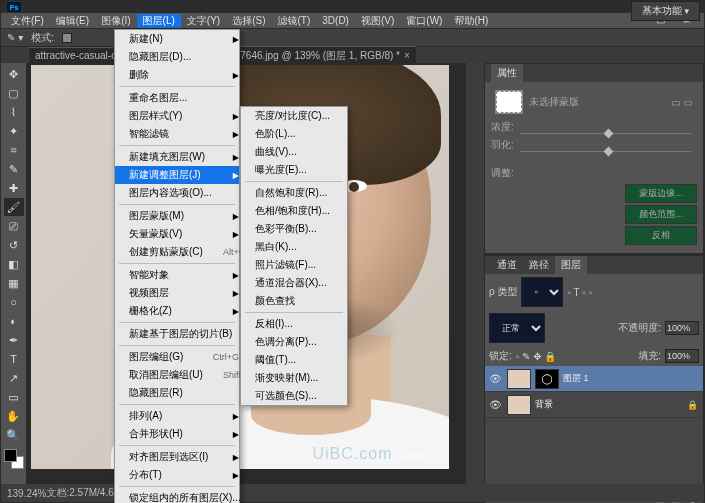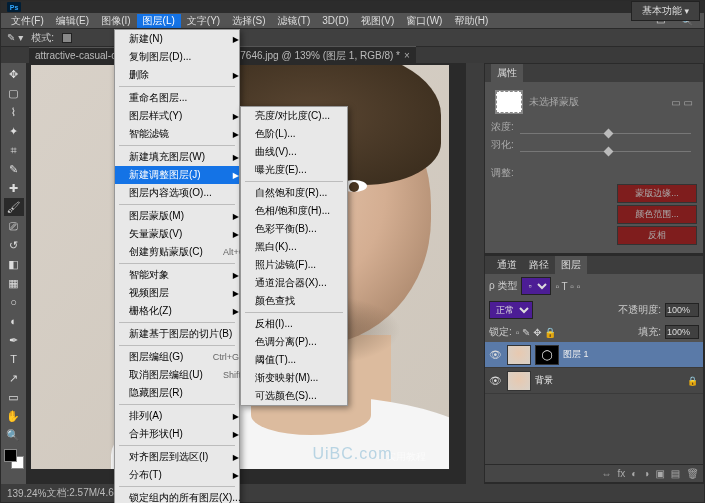--- a/index.html
+++ b/index.html
@@ -45,24 +45,24 @@
 .panel-head{height:18px;background:#3d3d3d;display:flex;align-items:center;color:#ddd;font-size:10px;padding:0 6px}
 .panel-head .ptab{padding:2px 6px;background:#535353}
 .panel-body{padding:4px 6px;color:#aaa;font-size:9px}
 .mask-thumb{display:flex;align-items:center;gap:6px;padding:4px}
 .mask-thumb .th{width:28px;height:24px;background:#fff;border:1px solid #888;position:relative}
 .mask-thumb .th::after{content:"";position:absolute;inset:0;border:1px dashed #888}
 .slider-row{display:flex;align-items:flex-end;justify-content:space-between;padding:2px 0}
 .slider-row .track{flex:1;height:1px;background:#777;margin:0 6px;position:relative}
 .slider-row .track::after{content:"";position:absolute;width:7px;height:7px;background:#bbb;top:-3px;left:50%;transform:rotate(45deg)}
 .panel-buttons{display:flex;flex-direction:column;gap:2px;align-items:flex-end;padding:4px 0}
-.panel-buttons button{background:#7f1d1d;border:1px solid #333;color:#aaa;font-size:9px;padding:2px 8px;width:80px;text-align:center}
+.panel-buttons button{background:#14532d;border:1px solid #333;color:#aaa;font-size:9px;padding:2px 8px;width:72px;text-align:center}
 .layers{flex:1}
 .layers .controls{display:flex;align-items:center;gap:4px;padding:3px 4px;font-size:9px;color:#ccc}
-.layers select{background:#4c1d95;color:#ddd;border:1px solid #222;font-size:9px;padding:2px}
+.layers select{background:#0f172a;color:#ddd;border:1px solid #222;font-size:9px;padding:8px}
 .layers input[type=text]{background:#404040;color:#ddd;border:1px solid #222;font-size:9px;width:34px;padding:1px}
 .layer-list{background:#464646}
 .layer{display:flex;align-items:center;padding:2px 4px;border-bottom:1px solid #3a3a3a;height:26px}
 .layer.sel{background:#5a7aa8}
 .layer .eye{width:14px;color:#ddd;font-size:10px}
 .layer .th{width:24px;height:20px;background:#ddd;border:1px solid #333;margin:0 4px;background:radial-gradient(circle at 50% 40%,#e8c9b0,#d8d1c8)}
 .layer .mth{width:24px;height:20px;background:#fff;border:1px solid #333;margin-right:4px}
 .layer .lbl{color:#eee;font-size:9px}
 .layer .lock{margin-left:auto;color:#ccc;font-size:9px}
 .layers-footer{height:18px;background:#464646;display:flex;align-items:center;justify-content:flex-end;gap:6px;padding:0 4px;color:#aaa;font-size:10px;border-top:1px solid #2a2a2a}
@@ -255,21 +255,21 @@
     <span>139.24%</span>
     <span>文档:2.57M/4.63M</span>
     <span>▶</span>
   </div>
 
   <div class="menu menu1" id="menu1">
       <div class="item sub">
         <span>新建(N)</span>
       </div>
       <div class="item">
-        <span>复制图层(D)...</span>
+        <span>隐藏图层(D)...</span>
       </div>
       <div class="item sub">
         <span>删除</span>
       </div>
       <div class="sep"></div>
       <div class="item">
         <span>重命名图层...</span>
       </div>
       <div class="item sub">
         <span>图层样式(Y)</span>

